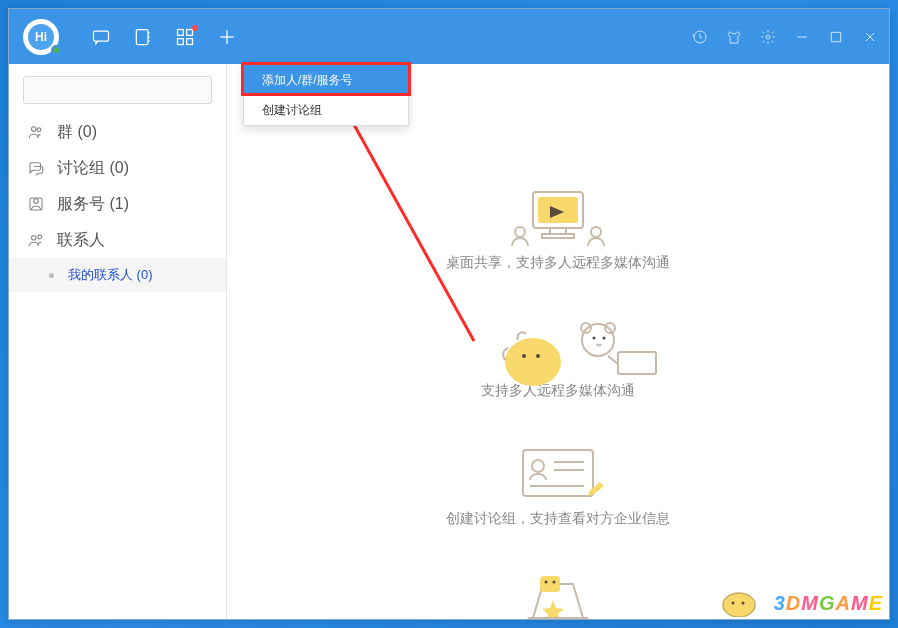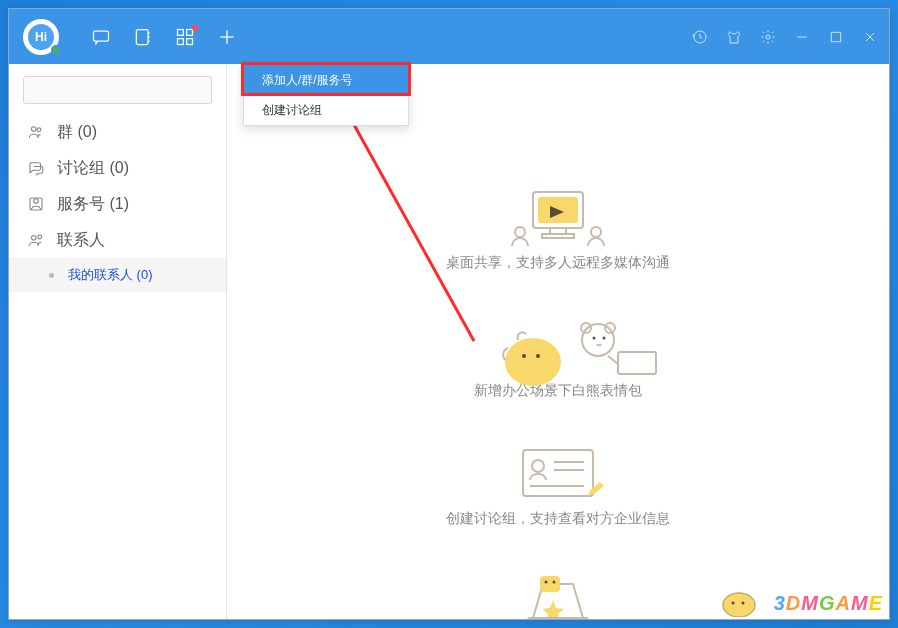--- a/index.html
+++ b/index.html
@@ -218,21 +218,21 @@
                 <circle class="ill" cx="100" cy="28" r="16" fill="#fff"></circle>
                 <circle class="ill" cx="88" cy="16" r="5" fill="#fff"></circle>
                 <circle class="ill" cx="112" cy="16" r="5" fill="#fff"></circle>
                 <circle class="ill-dark" cx="96" cy="26" r="1.5"></circle>
                 <circle class="ill-dark" cx="106" cy="26" r="1.5"></circle>
                 <path class="ill" d="M99 32c1 2 3 2 4 0"></path>
                 <rect class="ill" x="120" y="40" width="38" height="22" rx="2" fill="#ddd"></rect>
                 <path class="ill" d="M110 44l10 8"></path>
               </svg>
           </div>
-          <div class="feat-text">新增办公场景下白熊表情包</div>
+          <div class="feat-text">支持多人远程多媒体沟通</div>
         </div>
         <div class="feat">
           <div class="feat-img">
             <svg width="120" height="70" viewBox="0 0 120 70">
                 <rect class="ill" x="25" y="10" width="70" height="46" rx="3" fill="#fff"></rect>
                 <circle class="ill" cx="40" cy="26" r="6"></circle>
                 <path class="ill" d="M32 40c0-4 4-6 8-6s8 2 8 6"></path>
                 <line class="ill" x1="56" y1="22" x2="86" y2="22"></line>
                 <line class="ill" x1="56" y1="30" x2="86" y2="30"></line>
                 <line class="ill" x1="32" y1="46" x2="86" y2="46"></line>

